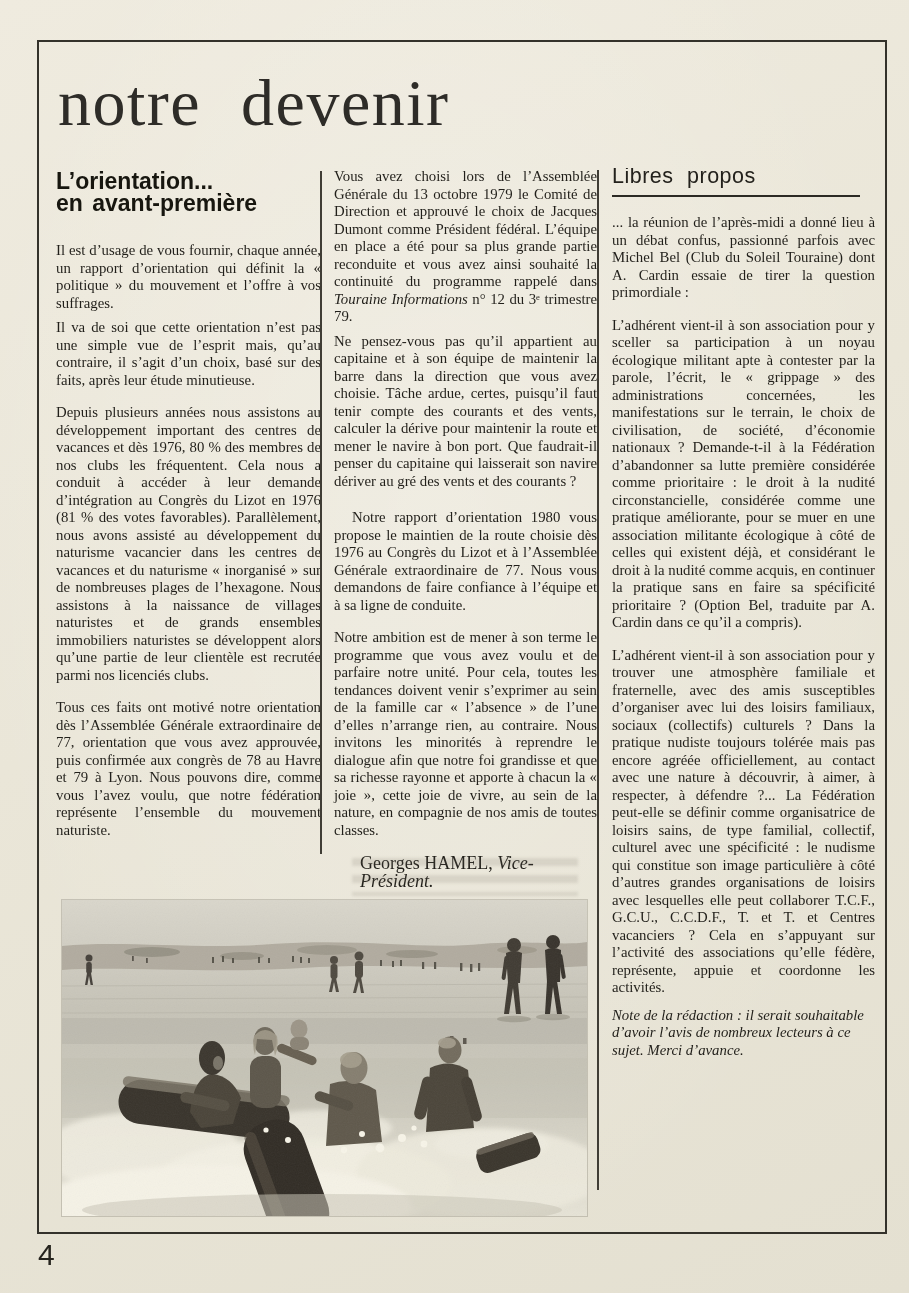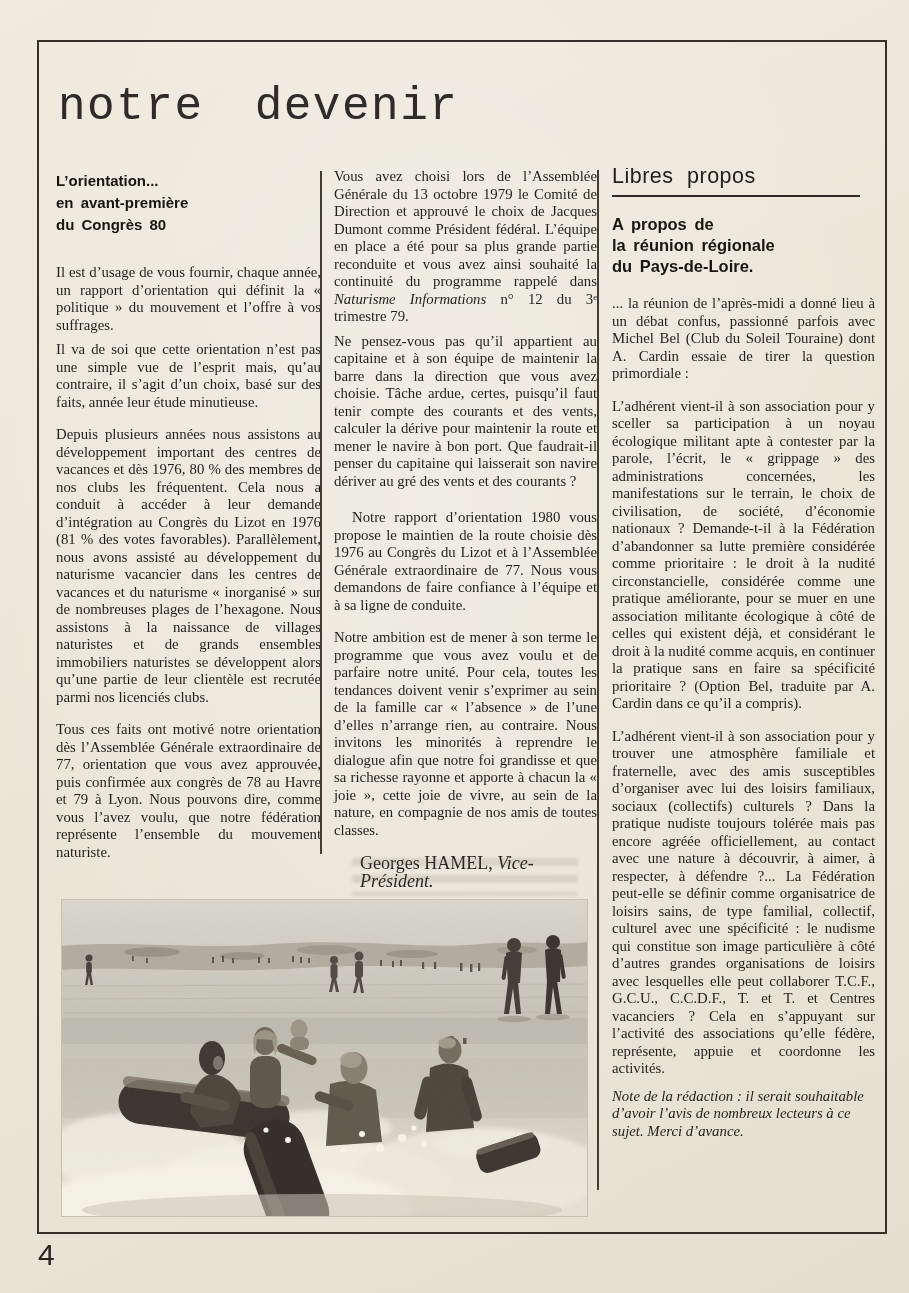--- a/index.html
+++ b/index.html
@@ -11,38 +11,38 @@
       linear-gradient(155deg,#efebdf 0%, #eae6d8 45%, #e4e0d1 100%);
     overflow:hidden;
     font-family:"Liberation Serif","DejaVu Serif",serif;
     color:#211f1a;
   }
   .frame{
     position:absolute;left:37px;top:40px;width:846px;height:1190px;
     border:2px solid #34322b;
   }
   .page-title{
-    position:absolute;left:58px;top:84px;
-    font-family:Liberation Mono, monospace;
-    font-size:46px;font-weight:400;color:#2e2c28;
+    position:absolute;left:58px;top:70px;
+    font-family:Liberation Serif, serif;
+    font-size:66px;font-weight:400;color:#2e2c28;
     letter-spacing:1.5px;word-spacing:22px;line-height:1;
   }
   .col{position:absolute;font-size:14.8px;line-height:17.5px;}
   .col p{margin:0 0 7px;text-align:justify;}
   .col p.gap{margin-top:15px;}
   .col p.indent{text-indent:18px;margin-top:19px;}
   .left-col{left:56px;top:170px;width:265px;}
   .mid-col{left:334px;top:168px;width:263px;}
   .right-col{left:612px;top:168px;width:263px;height:1040px;overflow:hidden;}
   .v-rule{position:absolute;width:2px;background:#403d35;}
   .v-rule.one{left:320px;top:171px;height:683px;}
   .v-rule.two{left:597px;top:170px;height:1020px;}
   .article-heading{
     font-family:"Liberation Sans","DejaVu Sans",sans-serif;
-    font-weight:700;font-size:15px;line-height:22px;color:#17160f;
+    font-weight:700;font-size:23px;line-height:22px;color:#17160f;
     margin:0 0 28px;word-spacing:3px;
   }
   .article-heading span{display:block;}
   .section-title{
     font-family:"Liberation Sans","DejaVu Sans",sans-serif;
     font-weight:400;font-size:21.5px;color:#23211c;
     letter-spacing:.5px;word-spacing:7px;margin:0 0 9px;
   }
   .section-rule{height:2.5px;background:#2c2a24;width:248px;margin:0 0 17px;}
   .subsection-heading{
@@ -76,48 +76,42 @@
 <div class="page">
 
   <div class="frame"></div>
 
   <div class="page-title">notre devenir</div>
 
   <div class="col left-col">
     <h2 class="article-heading">
       <span>L’orientation...</span>
       <span>en avant-première</span>
-      <span>du Congrès 80</span>
     </h2>
     <p>Il est d’usage de vous fournir, chaque année, un rapport d’orientation qui définit la « politique » du mouvement et l’offre à vos suffrages.</p>
-    <p>Il va de soi que cette orientation n’est pas une simple vue de l’esprit mais, qu’au contraire, il s’agit d’un choix, basé sur des faits, année leur étude minutieuse.</p>
+    <p>Il va de soi que cette orientation n’est pas une simple vue de l’esprit mais, qu’au contraire, il s’agit d’un choix, basé sur des faits, après leur étude minutieuse.</p>
     <p class="gap">Depuis plusieurs années nous assistons au développement important des centres de vacances et dès 1976, 80 % des membres de nos clubs les fréquentent. Cela nous a conduit à accéder à leur demande d’intégration au Congrès du Lizot en 1976 (81 % des votes favorables). Parallèlement, nous avons assisté au développement du naturisme vacancier dans les centres de vacances et du naturisme « inorganisé » sur de nombreuses plages de l’hexagone. Nous assistons à la naissance de villages naturistes et de grands ensembles immobiliers naturistes se développent alors qu’une partie de leur clientèle est recrutée parmi nos licenciés clubs.</p>
     <p class="gap">Tous ces faits ont motivé notre orientation dès l’Assemblée Générale extraordinaire de 77, orientation que vous avez approuvée, puis confirmée aux congrès de 78 au Havre et 79 à Lyon. Nous pouvons dire, comme vous l’avez voulu, que notre fédération représente l’ensemble du mouvement naturiste.</p>
   </div>
 
   <div class="v-rule one"></div>
 
   <div class="col mid-col">
-    <p class="rich">Vous avez choisi lors de l’Assemblée Générale du 13 octobre 1979 le Comité de Direction et approuvé le choix de Jacques Dumont comme Président fédéral. L’équipe en place a été pour sa plus grande partie reconduite et vous avez ainsi souhaité la continuité du programme rappelé dans <i>Naturisme Informations</i> n° 12 du 3ᵉ trimestre 79.</p>
+    <p class="rich">Vous avez choisi lors de l’Assemblée Générale du 13 octobre 1979 le Comité de Direction et approuvé le choix de Jacques Dumont comme Président fédéral. L’équipe en place a été pour sa plus grande partie reconduite et vous avez ainsi souhaité la continuité du programme rappelé dans <i>Touraine Informations</i> n° 12 du 3ᵉ trimestre 79.</p>
     <p>Ne pensez-vous pas qu’il appartient au capitaine et à son équipe de maintenir la barre dans la direction que vous avez choisie. Tâche ardue, certes, puisqu’il faut tenir compte des courants et des vents, calculer la dérive pour maintenir la route et mener le navire à bon port. Que faudrait-il penser du capitaine qui laisserait son navire dériver au gré des vents et des courants ?</p>
     <p class="indent">Notre rapport d’orientation 1980 vous propose le maintien de la route choisie dès 1976 au Congrès du Lizot et à l’Assemblée Générale extraordinaire de 77. Nous vous demandons de faire confiance à l’équipe et à sa ligne de conduite.</p>
     <p class="gap">Notre ambition est de mener à son terme le programme que vous avez voulu et de parfaire notre unité. Pour cela, toutes les tendances doivent venir s’exprimer au sein de la famille car « l’absence » de l’une d’elles n’arrange rien, au contraire. Nous invitons les minorités à reprendre le dialogue afin que notre foi grandisse et que sa richesse rayonne et apporte à chacun la « joie », cette joie de vivre, au sein de la nature, en compagnie de nos amis de toutes classes.</p>
     <div class="signature rich">Georges HAMEL, <i>Vice-Président.</i></div>
   </div>
 
   <div class="v-rule two"></div>
 
   <div class="col right-col">
     <div class="section-title">Libres propos</div>
     <div class="section-rule"></div>
-    <h3 class="subsection-heading">
-      <span>A propos de</span>
-      <span>la réunion régionale</span>
-      <span>du Pays-de-Loire.</span>
-    </h3>
     <p>... la réunion de l’après-midi a donné lieu à un débat confus, passionné parfois avec Michel Bel (Club du Soleil Touraine) dont A. Cardin essaie de tirer la question primordiale :</p>
     <p class="gap">L’adhérent vient-il à son association pour y sceller sa participation à un noyau écologique militant apte à contester par la parole, l’écrit, le « grippage » des administrations concernées, les manifestations sur le terrain, le choix de civilisation, de société, d’économie nationaux ? Demande-t-il à la Fédération d’abandonner sa lutte première considérée comme prioritaire : le droit à la nudité circonstancielle, considérée comme une pratique améliorante, pour se muer en une association militante écologique à côté de celles qui existent déjà, et considérant le droit à la nudité comme acquis, en continuer la pratique sans en faire sa spécificité prioritaire ? (Option Bel, traduite par A. Cardin dans ce qu’il a compris).</p>
     <p class="gap">L’adhérent vient-il à son association pour y trouver une atmosphère familiale et fraternelle, avec des amis susceptibles d’organiser avec lui des loisirs familiaux, sociaux (collectifs) culturels ? Dans la pratique nudiste toujours tolérée mais pas encore agréée officiellement, au contact avec une nature à découvrir, à aimer, à respecter, à défendre ?... La Fédération peut-elle se définir comme organisatrice de loisirs sains, de type familial, collectif, culturel avec une spécificité : le nudisme qui constitue son image particulière à côté d’autres grandes organisations de loisirs avec lesquelles elle peut collaborer T.C.F., G.C.U., C.C.D.F., T. et T. et Centres vacanciers ? Cela en s’appuyant sur l’activité des associations qu’elle fédère, représente, appuie et coordonne les activités.</p>
     <div class="editor-note">Note de la rédaction : il serait souhaitable d’avoir l’avis de nombreux lecteurs à ce sujet. Merci d’avance.</div>
   </div>
 
   <div class="ghost-bleed"></div>
 
   <div class="photo" title="Photo noir et blanc : enfants jouant dans les vagues avec un matelas pneumatique sur une plage naturiste, baigneurs et promeneurs à l’arrière-plan.">
     <svg width="525" height="316" viewBox="0 0 525 316" xmlns="http://www.w3.org/2000/svg">

